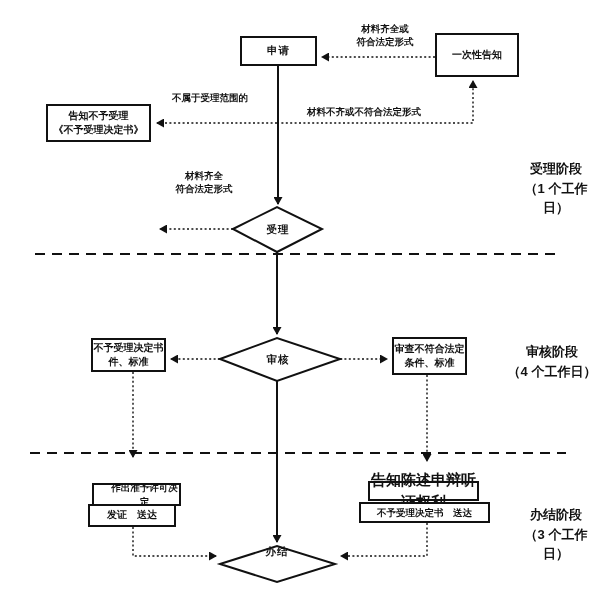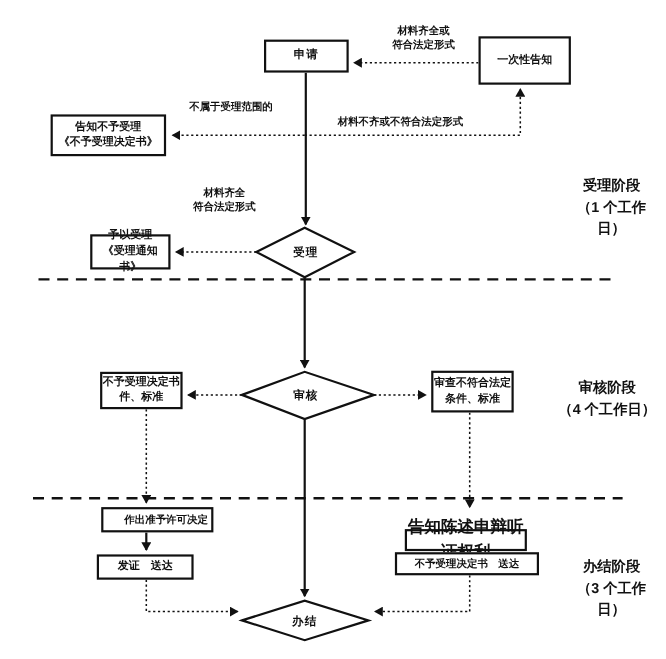--- a/index.html
+++ b/index.html
@@ -74,54 +74,50 @@
 
   <div class="box" style="left:435px;top:33px;width:84px;height:44px;">
     <span class="box-label">一次性告知</span>
   </div>
 
   <div class="box" style="left:46px;top:104px;width:105px;height:38px;">
     <span class="box-label">告知不予受理
 《不予受理决定书》</span>
   </div>
 
-  <div class="box" style="left:82px;top:213px;width:73px;height:32px;">
-    <span class="box-label">予以受理
-《受理通知书》</span>
-  </div>
 
   <div class="box" style="left:91px;top:338px;width:75px;height:34px;">
     <span class="box-label">不予受理决定书
 件、标准</span>
   </div>
 
   <div class="box" style="left:392px;top:337px;width:75px;height:38px;">
     <span class="box-label">审查不符合法定
 条件、标准</span>
   </div>
 
-  <div class="box" style="left:92px;top:461px;width:102px;height:23px;font-size:9.5px;padding-left:16px;">
+  <div class="box" style="left:92px;top:483px;width:89px;height:23px;font-size:9.5px;padding-left:16px;">
     <span class="box-label">作出准予许可决定</span>
   </div>
 
   <div class="box" style="left:88px;top:504px;width:88px;height:23px;">
     <span class="box-label">发证　送达</span>
   </div>
 
   <div class="box" style="left:368px;top:481px;width:111px;height:20px;font-size:15px;">
     <span class="box-label">告知陈述申辩听证权利</span>
   </div>
 
   <div class="box" style="left:359px;top:502px;width:131px;height:21px;font-size:9.5px;">
     <span class="box-label">不予受理决定书　送达</span>
   </div>
 
   <div class="dtext" style="left:278px;top:230px;">受理</div>
   <div class="dtext" style="left:278px;top:360px;">审核</div>
-  <div class="dtext" style="left:277px;top:565px;font-family:Liberation Mono, monospace;">办结</div>
+  <div class="dtext" style="left:277px;top:552px;font-family:Liberation Mono, monospace;">办结</div>
 
   <div class="lbl" style="left:335px;top:23px;width:100px;">材料齐全或
 符合法定形式</div>
   <div class="lbl" style="left:168px;top:92px;width:84px;">不属于受理范围的</div>
   <div class="lbl" style="left:303px;top:106px;width:122px;">材料不齐或不符合法定形式</div>
   <div class="lbl" style="left:158px;top:170px;width:92px;">材料齐全
 符合法定形式</div>
 
   <div class="phase" style="left:506px;top:159px;width:100px;">受理阶段
 （1 个工作

